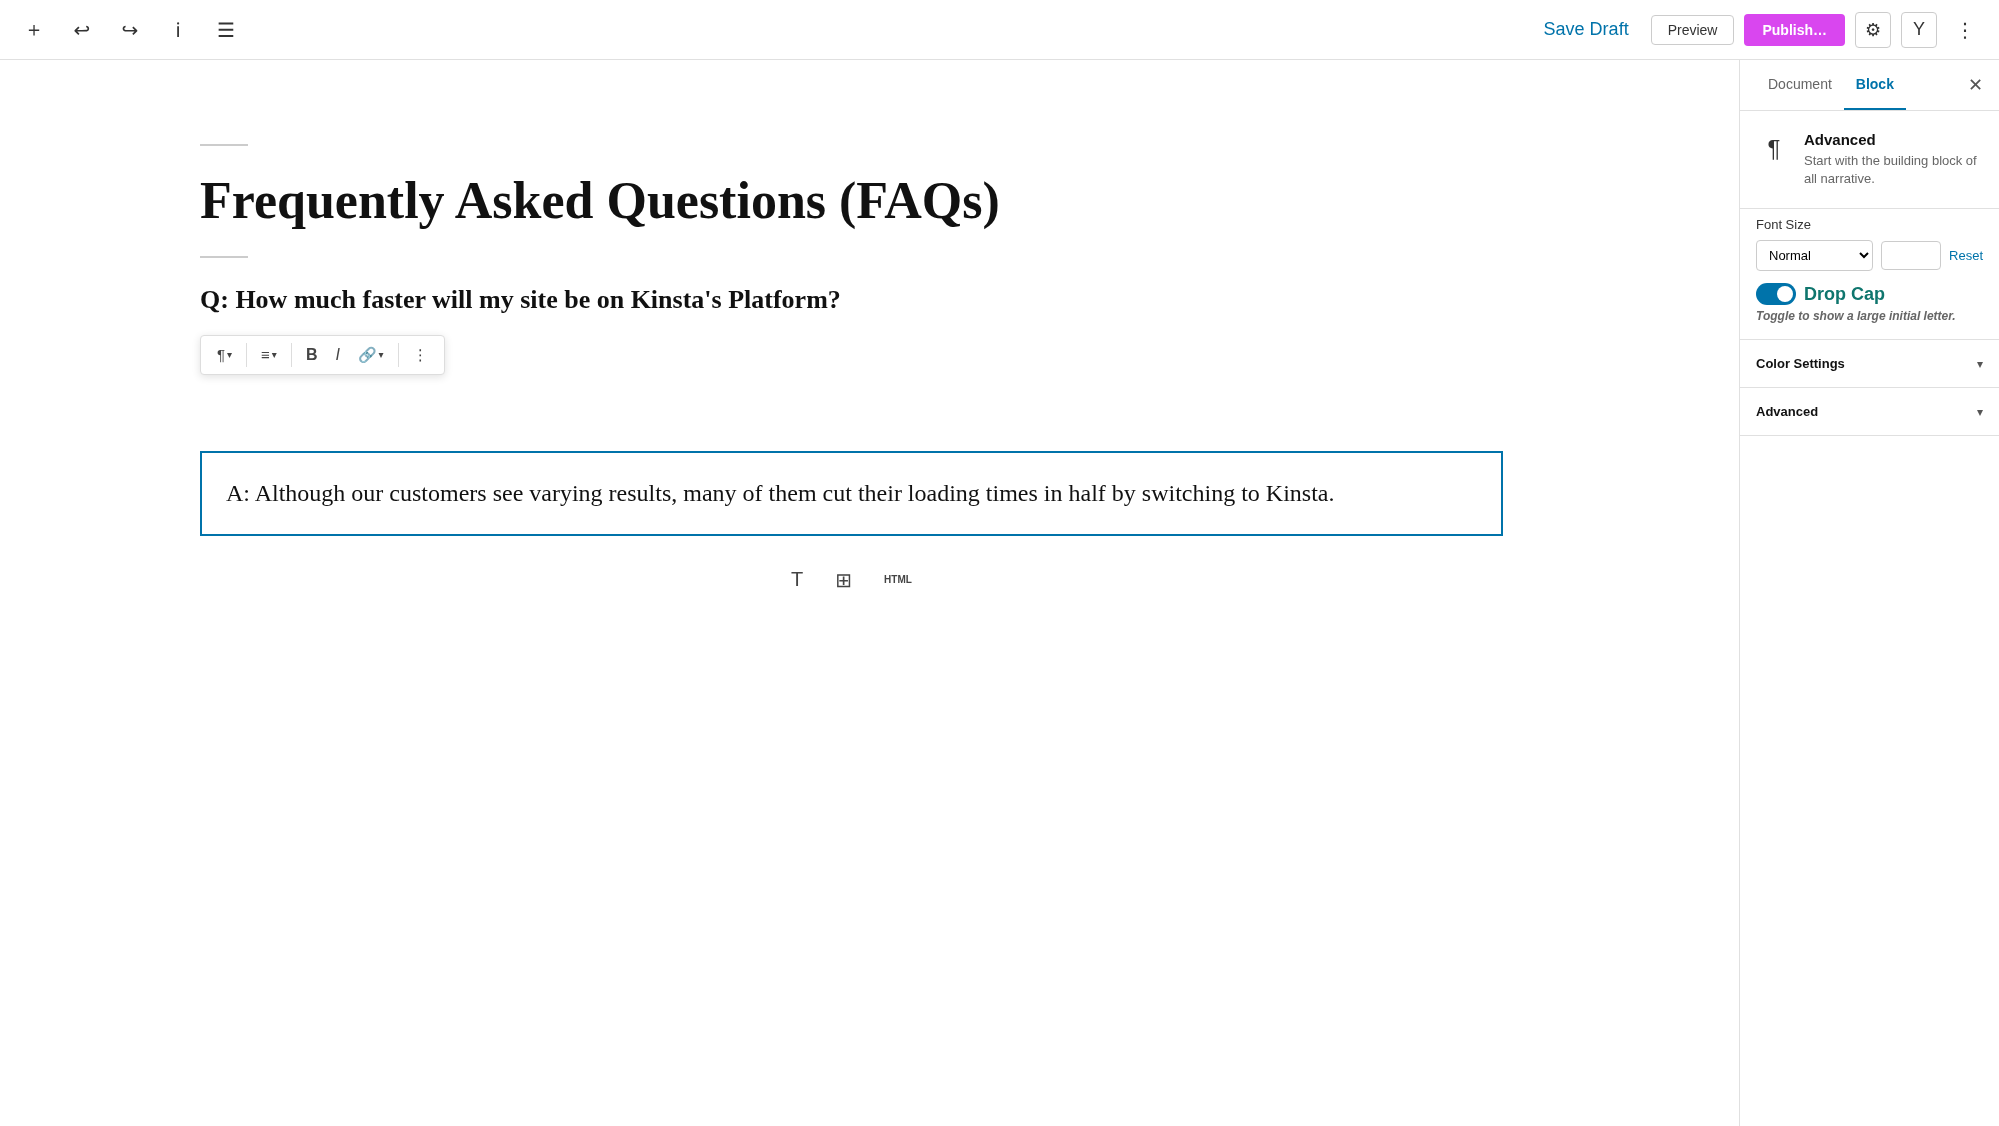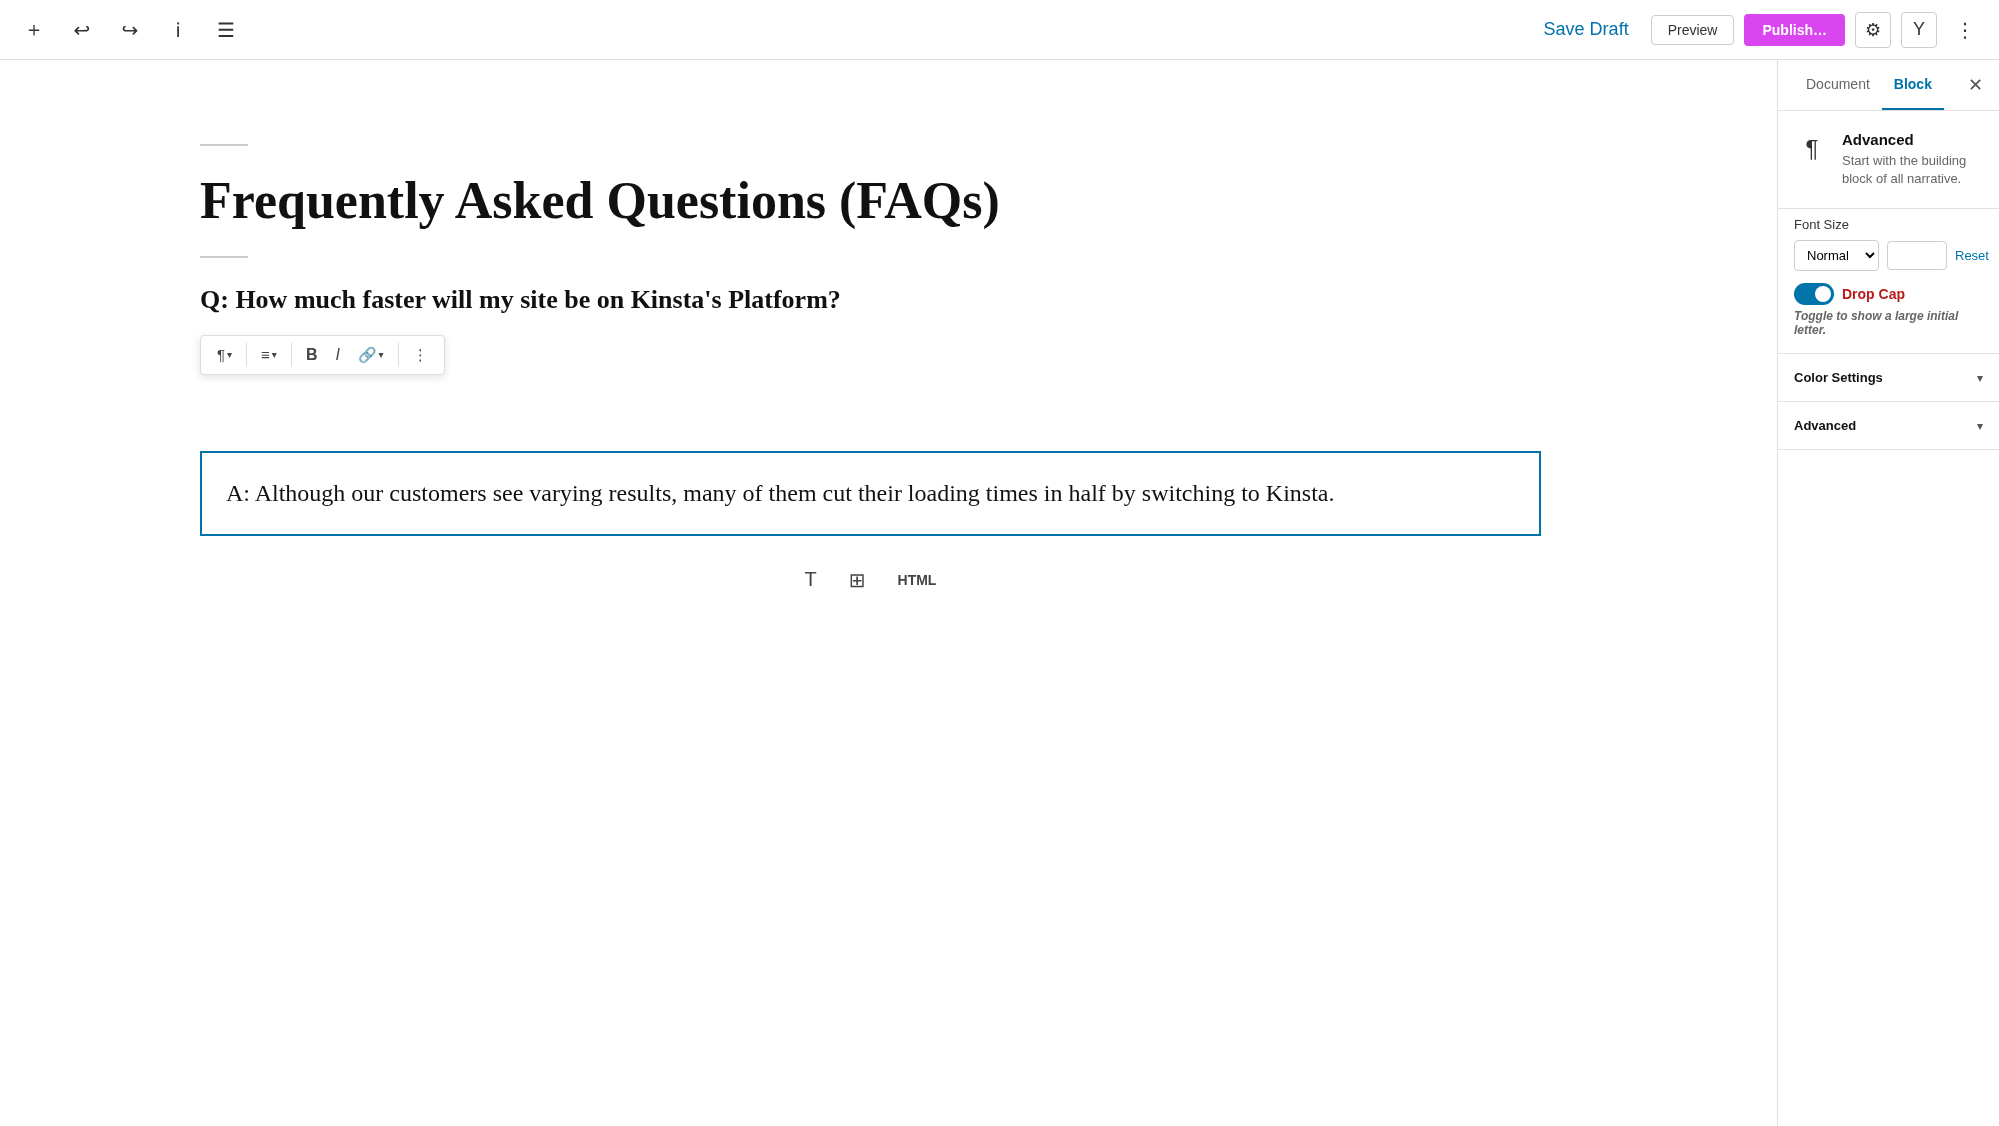--- a/index.html
+++ b/index.html
@@ -83,25 +83,25 @@
     }
 
     
     .mode-bar {
       display: flex; align-items: center; justify-content: center; gap: 32px;
       padding: 20px 0; margin-top: 12px;
     }
     .mode-btn {
       background: none; border: none; cursor: pointer; color: #444; font-size: 20px;
     }
-    .mode-btn-text { font-size: 14px; font-weight: 600; color: #444; border: none; background: none; cursor: pointer; }
+    .mode-btn-text { font-size: 10px; font-weight: 600; color: #444; border: none; background: none; cursor: pointer; }
 
     
     .sidebar {
-      width: 222px; border-left: 1px solid #e0e0e0; background: #fff;
+      width: 260px; border-left: 1px solid #e0e0e0; background: #fff;
       display: flex; flex-direction: column; flex-shrink: 0; margin-left: 36px;
     }
     .sidebar-tabs {
       display: flex; border-bottom: 1px solid #e0e0e0; align-items: center; padding: 0 16px;
       justify-content: space-between;
     }
     .sidebar-tab {
       padding: 16px 12px; font-size: 14px; color: #666; cursor: pointer; border-bottom: 2px solid transparent;
       background: none; border-top: none; border-left: none; border-right: none;
     }
@@ -160,21 +160,21 @@
     .toggle-wrapper { display: flex; align-items: center; gap: 8px; margin-bottom: 4px; }
     .toggle {
       width: 40px; height: 22px; background: #0073aa; border-radius: 11px;
       position: relative; cursor: pointer; flex-shrink: 0;
     }
     .toggle::after {
       content: ''; position: absolute; width: 16px; height: 16px;
       background: #fff; border-radius: 50%; top: 3px; left: 21px;
       transition: left 0.2s;
     }
-    .toggle-label { font-size: 14px; font-weight: 600; color: #b91c1c; }
+    .toggle-label { font-size: 18px; font-weight: 600; color: #0f766e; }
     .toggle-description { font-size: 12px; color: #666; font-style: italic; margin-top: 4px; font-weight: bold; }
 
     
     .chevron-down::after { content: '▾'; }
     .chevron-up::after { content: '▴'; }
   </style>
 </head>
 <body>
 
 <div class="topbar">

